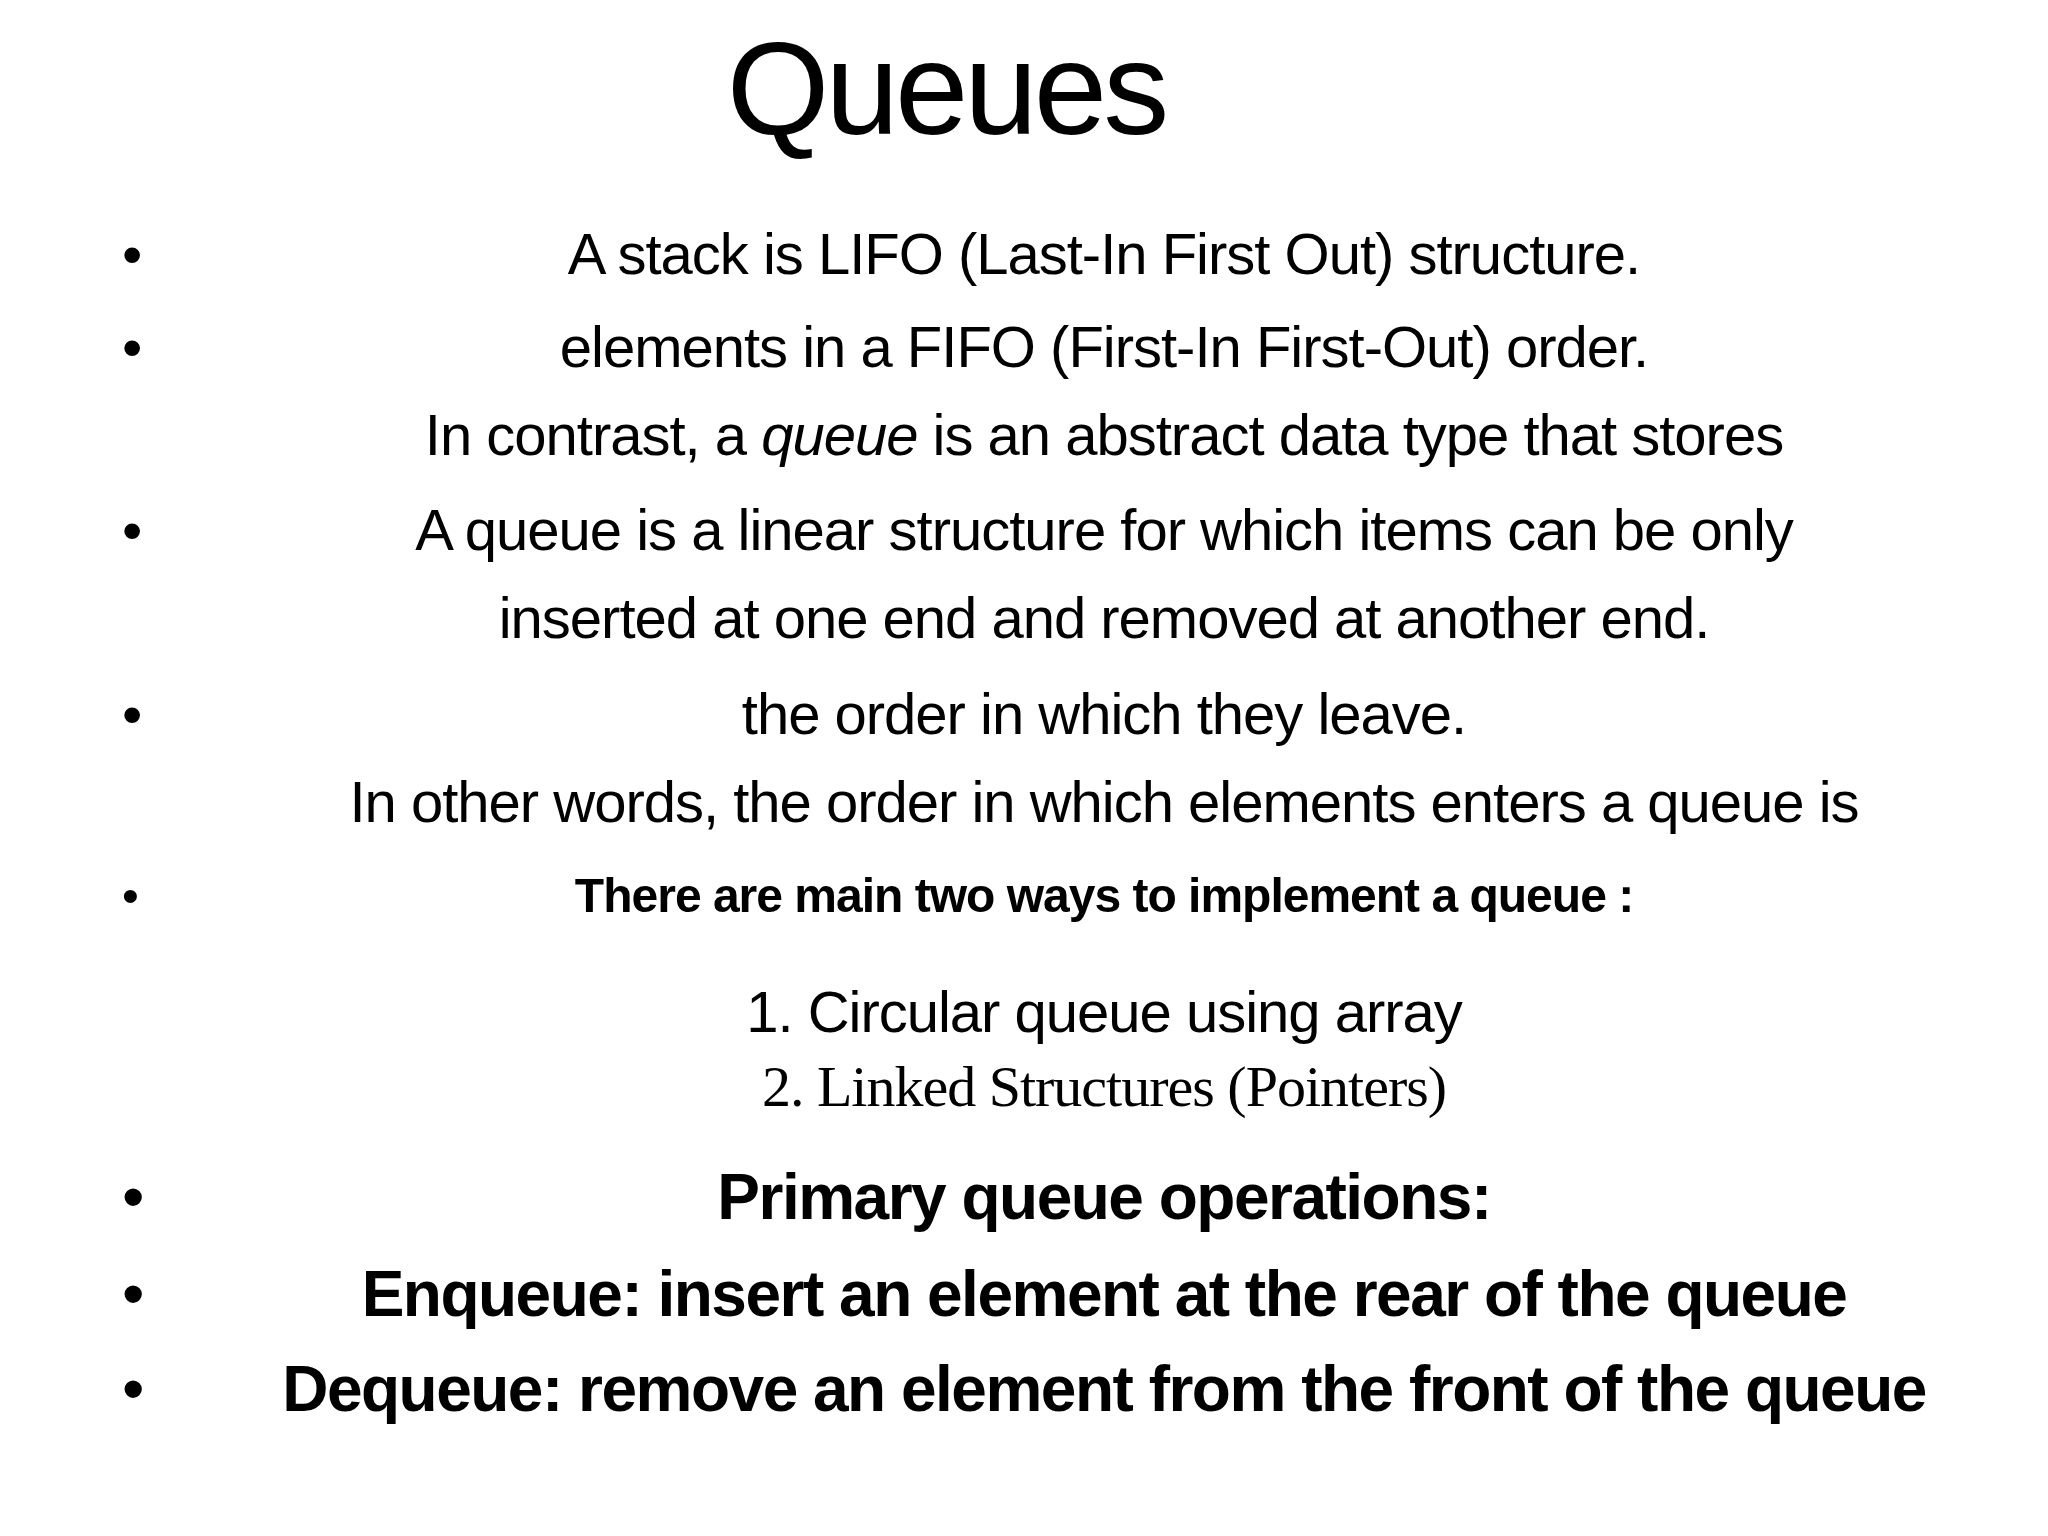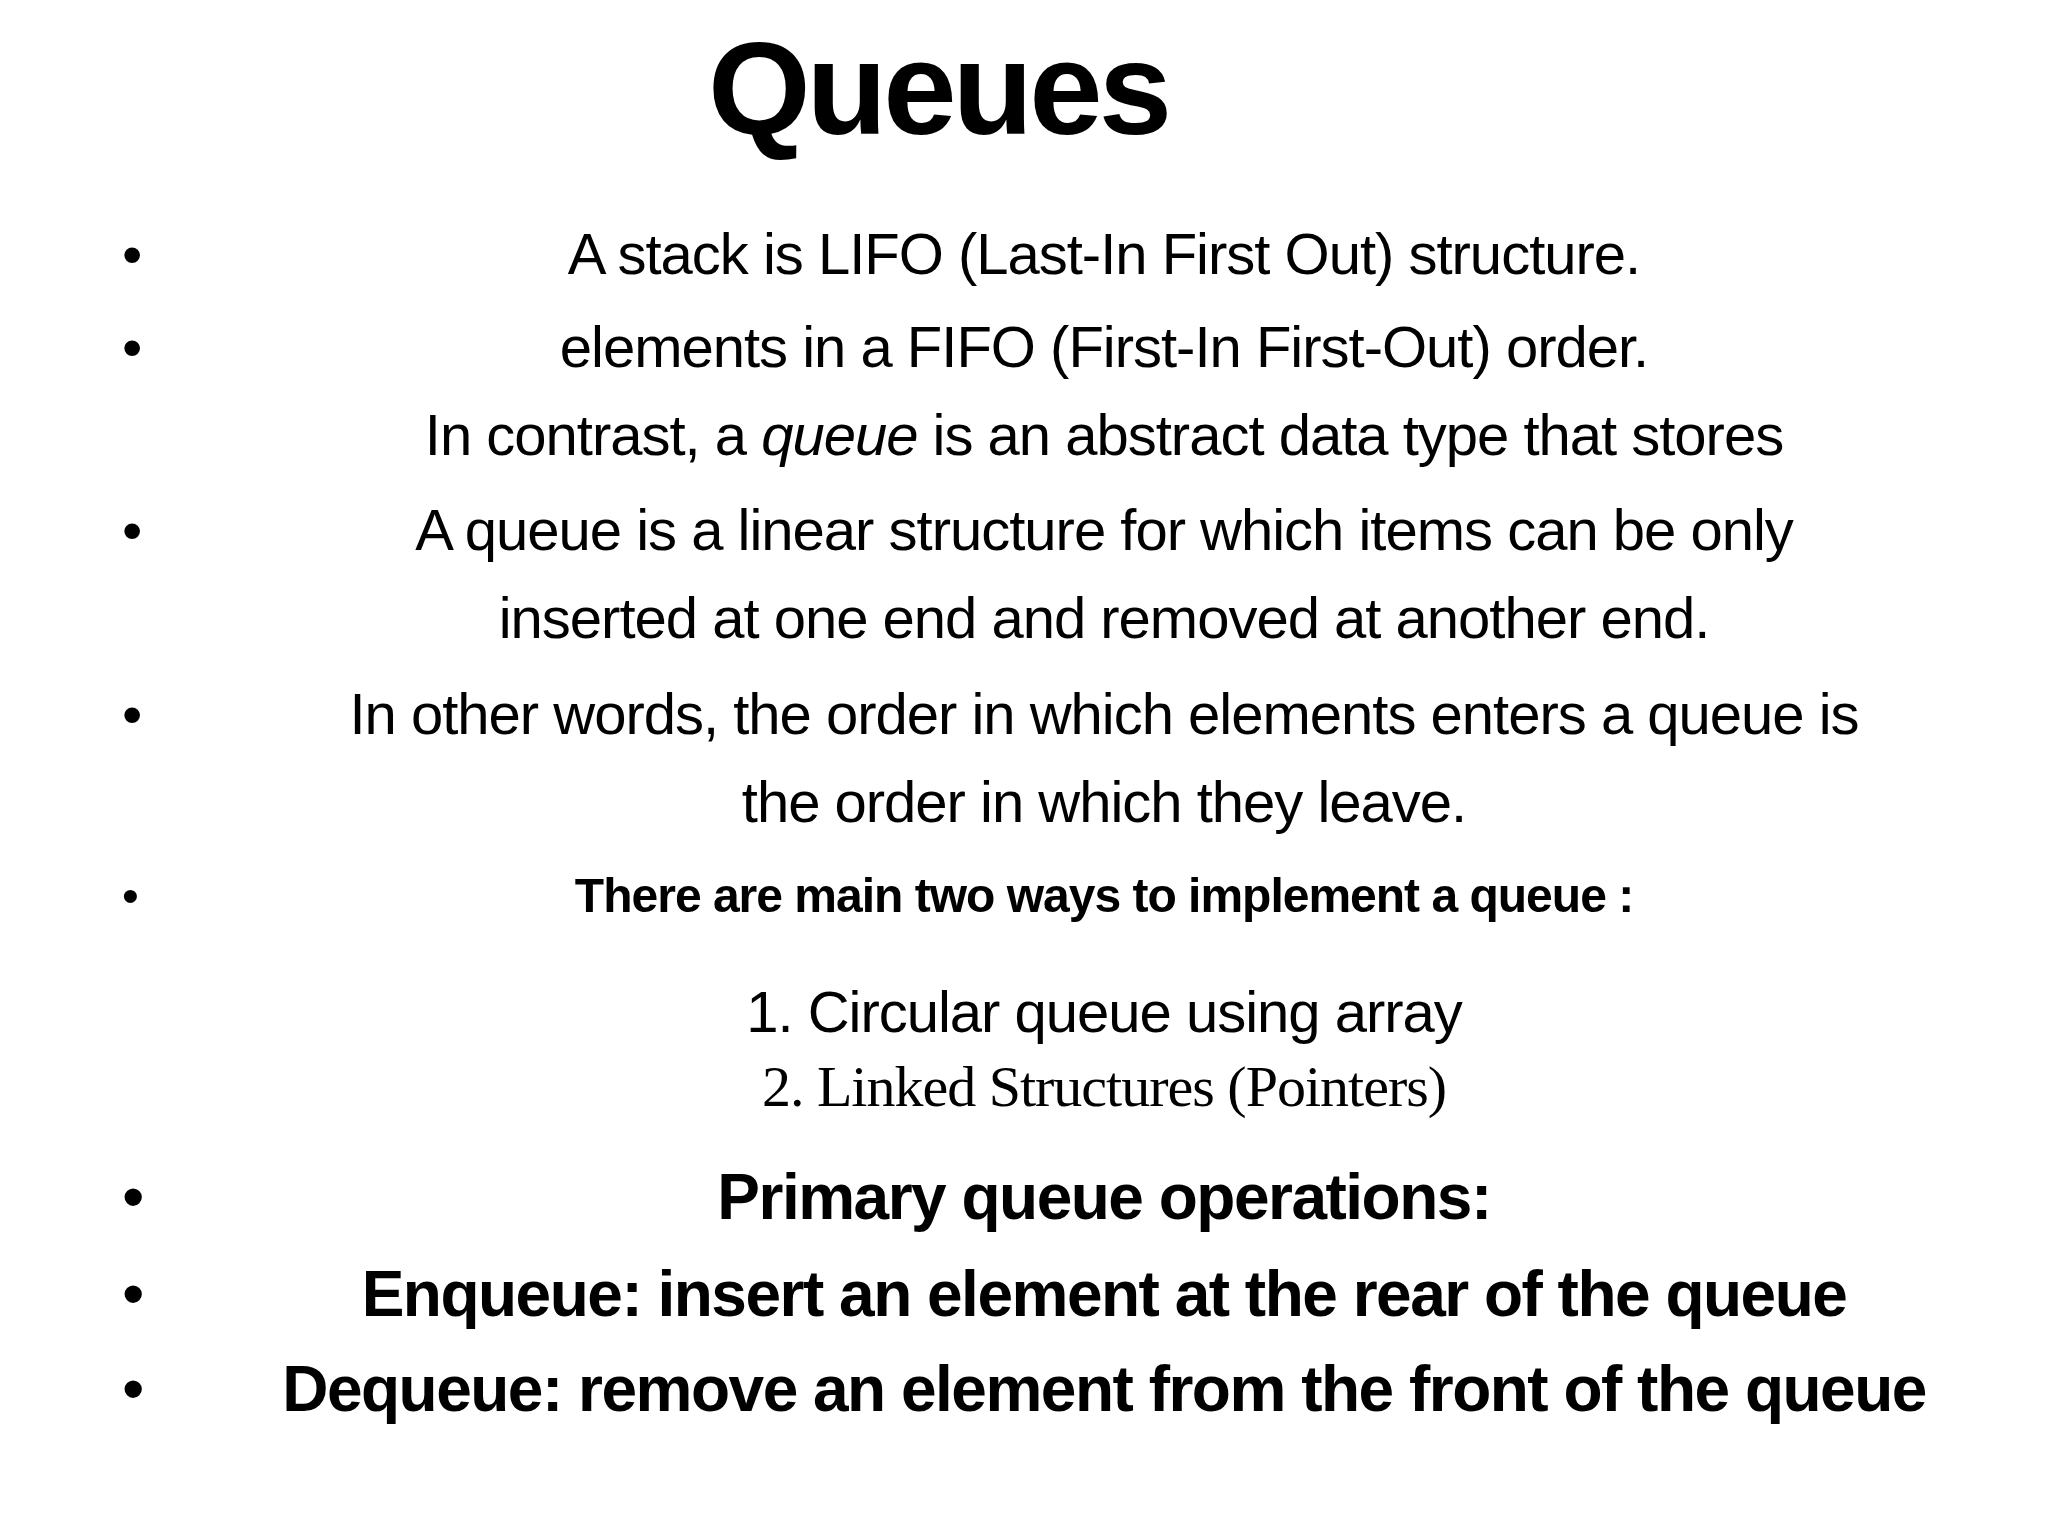--- a/index.html
+++ b/index.html
@@ -12,25 +12,25 @@
     width: 2048px;
     height: 1536px;
     background: #ffffff;
     color: #000000;
     font-family: "Liberation Sans", "DejaVu Sans", sans-serif;
     overflow: hidden;
   }
   .slide-title {
     position: absolute;
     top: 10px;
-    left: 0;
+    left: 8px;
     width: 1876px;            
     text-align: center;
     font-size: 132px;
-    font-weight: 700;
+    font-weight: 400;
     letter-spacing: -4px;
     line-height: 1.2;
     white-space: nowrap;
   }
   .para {
     position: absolute;
     left: 0;
     right: 40px;
     padding-left: 200px;      
     line-height: 88px;
@@ -80,22 +80,22 @@
   </div>
 
   <div class="para t-regular" id="p-b3">
     <span class="bullet-marker">•</span>
     <span class="line">A queue is a linear structure for which items can be only</span>
     <span class="line">inserted at one end and removed at another end.</span>
   </div>
 
   <div class="para t-regular" id="p-b4">
     <span class="bullet-marker">•</span>
+    <span class="line">the order in which they leave.</span>
     <span class="line">In other words, the order in which elements enters a queue is</span>
-    <span class="line">the order in which they leave.</span>
   </div>
 
   <div class="para t-bold-sm" id="p-b5">
     <span class="bullet-marker">•</span>
     <span class="line">There are main two ways to implement a queue :</span>
   </div>
 
   <div class="para t-regular" id="p-sub1">
     <span class="line">1. Circular queue using array</span>
   </div>

